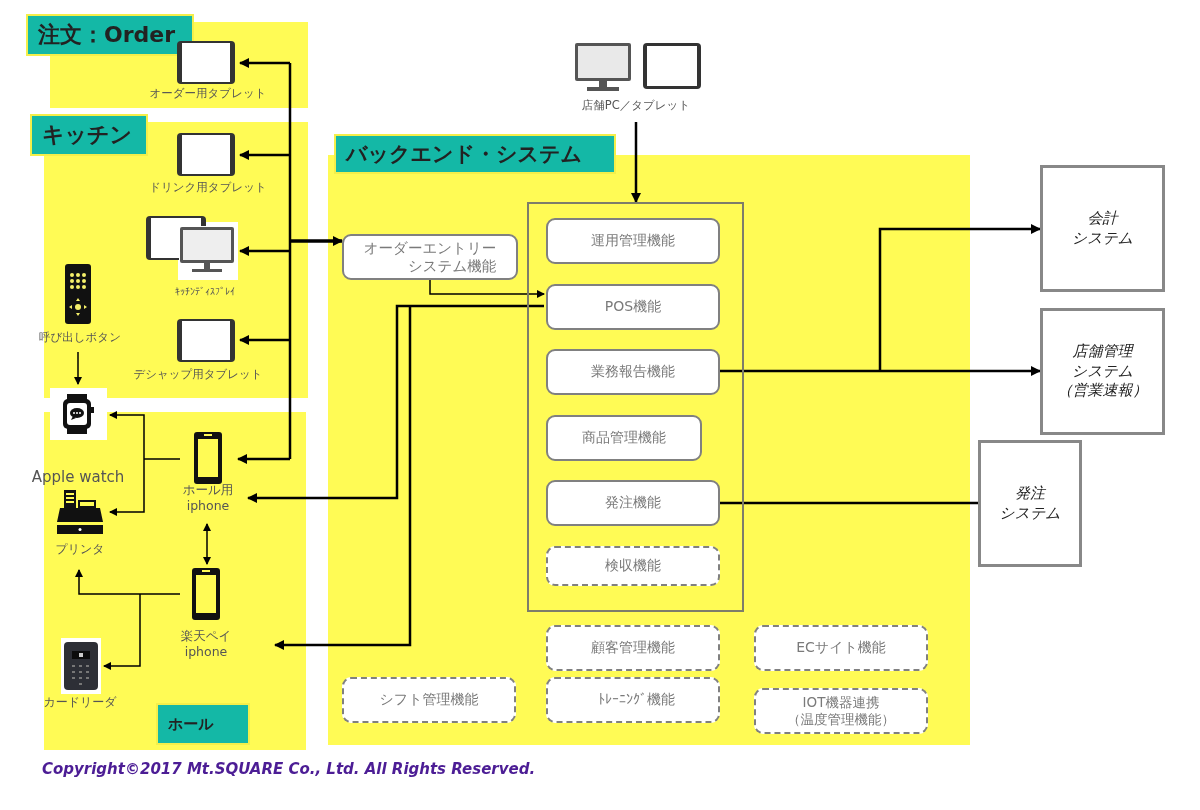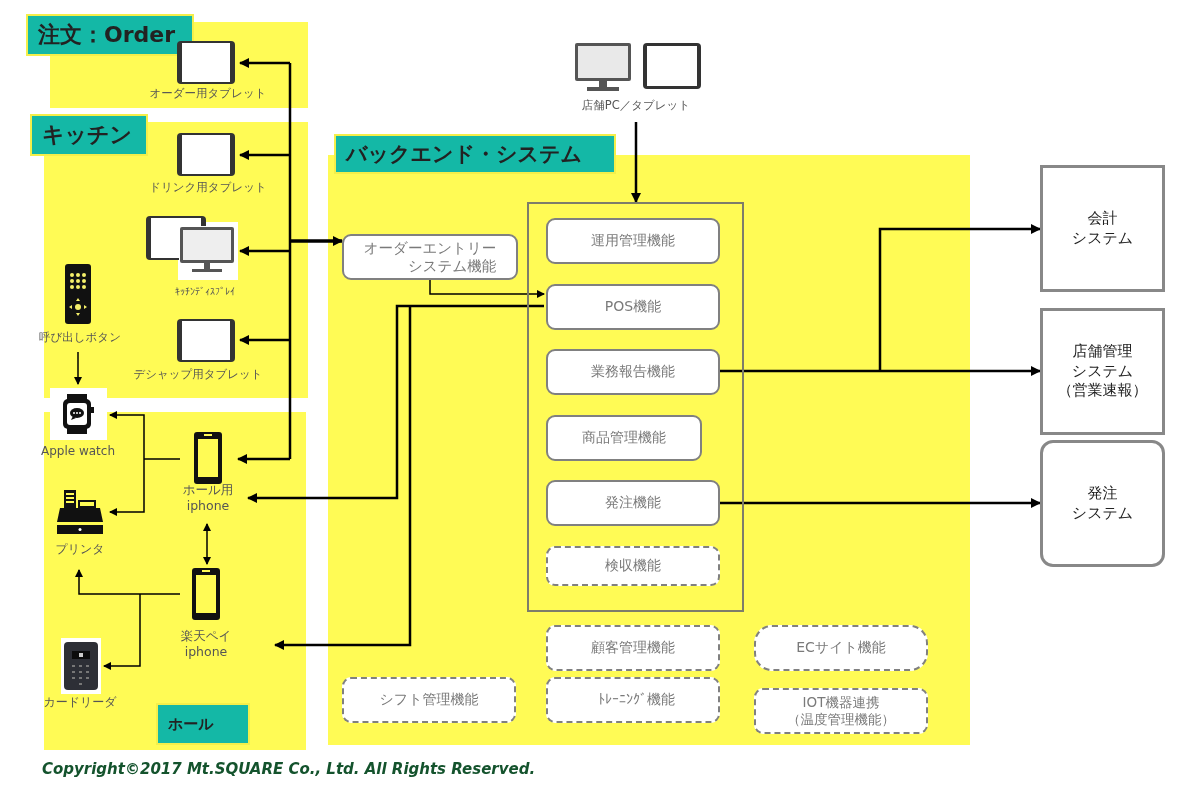--- a/index.html
+++ b/index.html
@@ -10,24 +10,24 @@
   .zone-title { position:absolute; background:#14b8a6; border:2px solid #f4ef4a; color:#222;
                 font-weight:bold; font-family:"DejaVu Sans", sans-serif; box-sizing:border-box;
                 display:flex; align-items:center; padding-left:10px; }
   .lbl { position:absolute; font-size:11.5px; color:#555; text-align:center; white-space:nowrap; }
   .fbox { position:absolute; background:#ffffff; border:2.5px solid #808080; border-radius:9px;
           box-sizing:border-box; display:flex; align-items:center; justify-content:center;
           text-align:center; color:#7a7a7a; font-size:14px; line-height:1.25; }
   .fbox.dash { border-style:dashed; }
   .ext { position:absolute; background:#fff; border:3px solid #888; box-sizing:border-box;
          display:flex; align-items:center; justify-content:center; text-align:center;
-         font-size:15px; color:#222; line-height:1.3; white-space:pre-line; }
+         font-size:15px; color:#222; line-height:1.3; white-space:pre-line;font-style:italic; }
   .group { position:absolute; border:2.5px solid #7d7d6a; box-sizing:border-box; }
   .copyright { position:absolute; left:42px; top:760px; font-size:15px; font-weight:bold;
-               font-style:italic; color:#14532d; font-family:"DejaVu Sans", sans-serif; }
+               font-style:italic; color:#4c1d95; font-family:"DejaVu Sans", sans-serif; }
   svg.lines { position:absolute; left:0; top:0; pointer-events:none; }
   .icon { position:absolute; }
 </style>
 </head>
 <body>
 
 <div class="zone" style="left:50px;top:22px;width:258px;height:86px;"></div>
 <div class="zone" style="left:44px;top:122px;width:264px;height:276px;"></div>
 <div class="zone" style="left:44px;top:412px;width:262px;height:338px;"></div>
 <div class="zone" style="left:328px;top:155px;width:642px;height:590px;"></div>
@@ -142,21 +142,21 @@
     <rect x="7" y="34" width="20" height="6" fill="#111"></rect>
   <rect x="3" y="5" width="28" height="30" rx="5" fill="#111"></rect>
     <rect x="31" y="13" width="3" height="6" fill="#111"></rect>
   <rect x="7" y="9" width="20" height="22" rx="3" fill="#fff"></rect>
   <ellipse cx="17" cy="19" rx="7" ry="5" fill="#111"></ellipse>
     <path d="M13,22 l-2,4 l5,-2z" fill="#111"></path>
   <circle cx="14" cy="19" r="1" fill="#fff"></circle>
     <circle cx="17" cy="19" r="1" fill="#fff"></circle>
     <circle cx="20" cy="19" r="1" fill="#fff"></circle>
 </svg>
-<div class="lbl" style="left:30px;top:444px;width:96px;font-size:12px;">Apple watch</div>
+<div class="lbl" style="left:30px;top:468px;width:96px;font-size:15px;">Apple watch</div>
 
 <svg class="icon" style="left:56px;top:490px;" width="48" height="44">
   <rect x="8" y="0" width="12" height="18" fill="#111"></rect>
   <rect x="10" y="3" width="8" height="2" fill="#fffb55"></rect>
     <rect x="10" y="7" width="8" height="2" fill="#fffb55"></rect>
     <rect x="10" y="11" width="8" height="2" fill="#fffb55"></rect>
   <rect x="22" y="10" width="18" height="8" fill="#111"></rect>
     <rect x="24" y="12" width="14" height="4" fill="#fffb55"></rect>
   <path d="M4,18 h40 l3,14 h-46z" fill="#111"></path>
   <rect x="1" y="35" width="46" height="9" fill="#111"></rect>
@@ -225,31 +225,31 @@
 <div class="group" style="left:527px;top:202px;width:217px;height:410px;"></div>
 
 <div class="fbox" style="left:546px;top:218px;width:174px;height:46px;">運用管理機能</div>
 <div class="fbox" style="left:546px;top:284px;width:174px;height:46px;">POS機能</div>
 <div class="fbox" style="left:546px;top:349px;width:174px;height:46px;">業務報告機能</div>
 <div class="fbox" style="left:546px;top:415px;width:156px;height:46px;">商品管理機能</div>
 <div class="fbox" style="left:546px;top:480px;width:174px;height:46px;">発注機能</div>
 <div class="fbox dash" style="left:546px;top:546px;width:174px;height:40px;">検収機能</div>
 
 <div class="fbox dash" style="left:546px;top:625px;width:174px;height:46px;">顧客管理機能</div>
-<div class="fbox dash" style="left:754px;top:625px;width:174px;height:46px;border-radius:18px;">ECサイト機能</div>
+<div class="fbox dash" style="left:754px;top:625px;width:174px;height:46px;">ECサイト機能</div>
 <div class="fbox dash" style="left:342px;top:677px;width:174px;height:46px;">シフト管理機能</div>
 <div class="fbox dash" style="left:546px;top:677px;width:174px;height:46px;padding-left:7px;">ﾄﾚｰﾆﾝｸﾞ機能</div>
 <div class="fbox dash" style="left:754px;top:677px;width:174px;height:46px;font-size:13.5px;margin-top:11px;">
   <div>
     <div>IOT機器連携</div>
     <div>（温度管理機能）</div>
   </div>
 </div>
 
 <div class="ext" style="left:1040px;top:165px;width:125px;height:127px;">会計
 システム</div>
 <div class="ext" style="left:1040px;top:308px;width:125px;height:127px;">店舗管理
 システム
 （営業速報）</div>
-<div class="ext" style="left:1040px;top:440px;width:125px;height:127px;border-radius:13px;">発注
+<div class="ext" style="left:978px;top:440px;width:104px;height:127px;">発注
 システム</div>
 
 <div class="copyright">Copyright©2017 Mt.SQUARE  Co., Ltd. All Rights Reserved.</div>
 
 </body></html>

